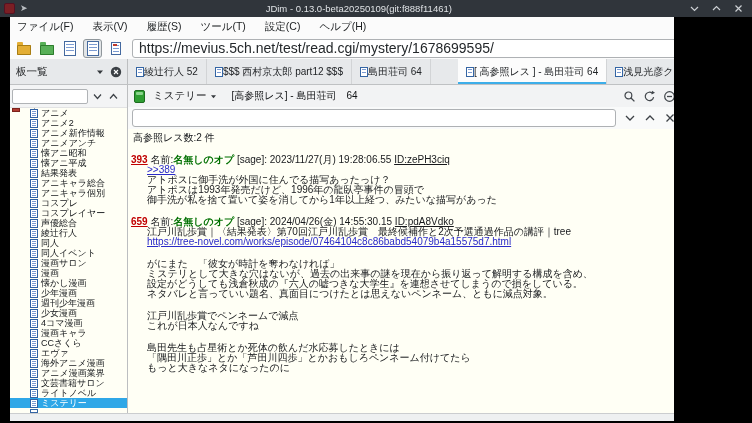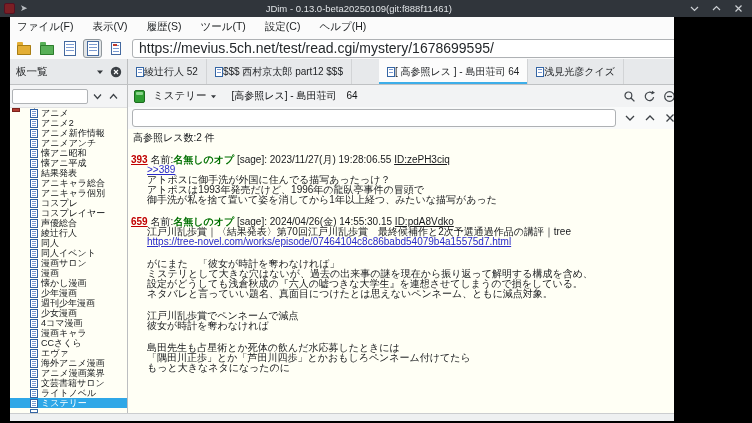--- a/index.html
+++ b/index.html
@@ -182,20 +182,24 @@
       </div>
       <div id="tab-bar">
           <div class="tab">
             <span class="doc-icon"></span>
             <span class="tab-label">綾辻行人 52</span>
           </div>
           <div class="tab">
             <span class="doc-icon"></span>
             <span class="tab-label">$$$ 西村京太郎 part12 $$$</span>
           </div>
+          <div class="tab">
+            <span class="doc-icon"></span>
+            <span class="tab-label">島田荘司 64</span>
+          </div>
           <div class="tab active">
             <span class="doc-icon"></span>
             <span class="tab-label">[ 高参照レス ] - 島田荘司 64</span>
           </div>
           <div class="tab">
             <span class="doc-icon"></span>
             <span class="tab-label">浅見光彦クイズ</span>
           </div>
         </div>
       <div id="tab-overflow">
@@ -448,21 +452,21 @@
               <div class="post-header"><span class="res-num">659</span><span> 名前:</span><span class="res-name">名無しのオプ</span><span> [sage]: </span><span>2024/04/26(金) 14:55:30.15 </span><span class="res-id">ID:pdA8Vdko</span></div>
               <div class="post-line">江戸川乱歩賞｜〈結果発表〉第70回江戸川乱歩賞　最終候補作と2次予選通過作品の講評｜tree</div>
               <div class="post-line"><span class="url-link">https://tree-novel.com/works/episode/07464104c8c86babd54079b4a15575d7.html</span></div>
               <div class="blank-line"></div>
               <div class="post-line">がにまた　「彼女が時計を奪わなければ」</div>
               <div class="post-line">ミステリとして大きな穴はないが、過去の出来事の謎を現在から振り返って解明する構成を含め、</div>
               <div class="post-line">設定がどうしても浅倉秋成の『六人の嘘つきな大学生』を連想させてしまうので損をしている。</div>
               <div class="post-line">ネタバレと言っていい題名、真面目につけたとは思えないペンネーム、ともに減点対象。</div>
               <div class="blank-line"></div>
               <div class="post-line">江戸川乱歩賞でペンネームで減点</div>
-              <div class="post-line">彼女が時計を奪わなければ</div>
+              <div class="post-line">これが日本人なんですね</div>
               <div class="blank-line"></div>
               <div class="post-line">島田先生も占星術とか死体の飲んだ水応募したときには</div>
               <div class="post-line">「隅田川正歩」とか「芦田川四歩」とかおもしろペンネーム付けてたら</div>
               <div class="post-line">もっと大きなネタになったのに</div>
             </div>
           </div>
       </div>
       <div id="main-scrollbar">
         <div id="main-scroll-thumb"></div>
       </div>

